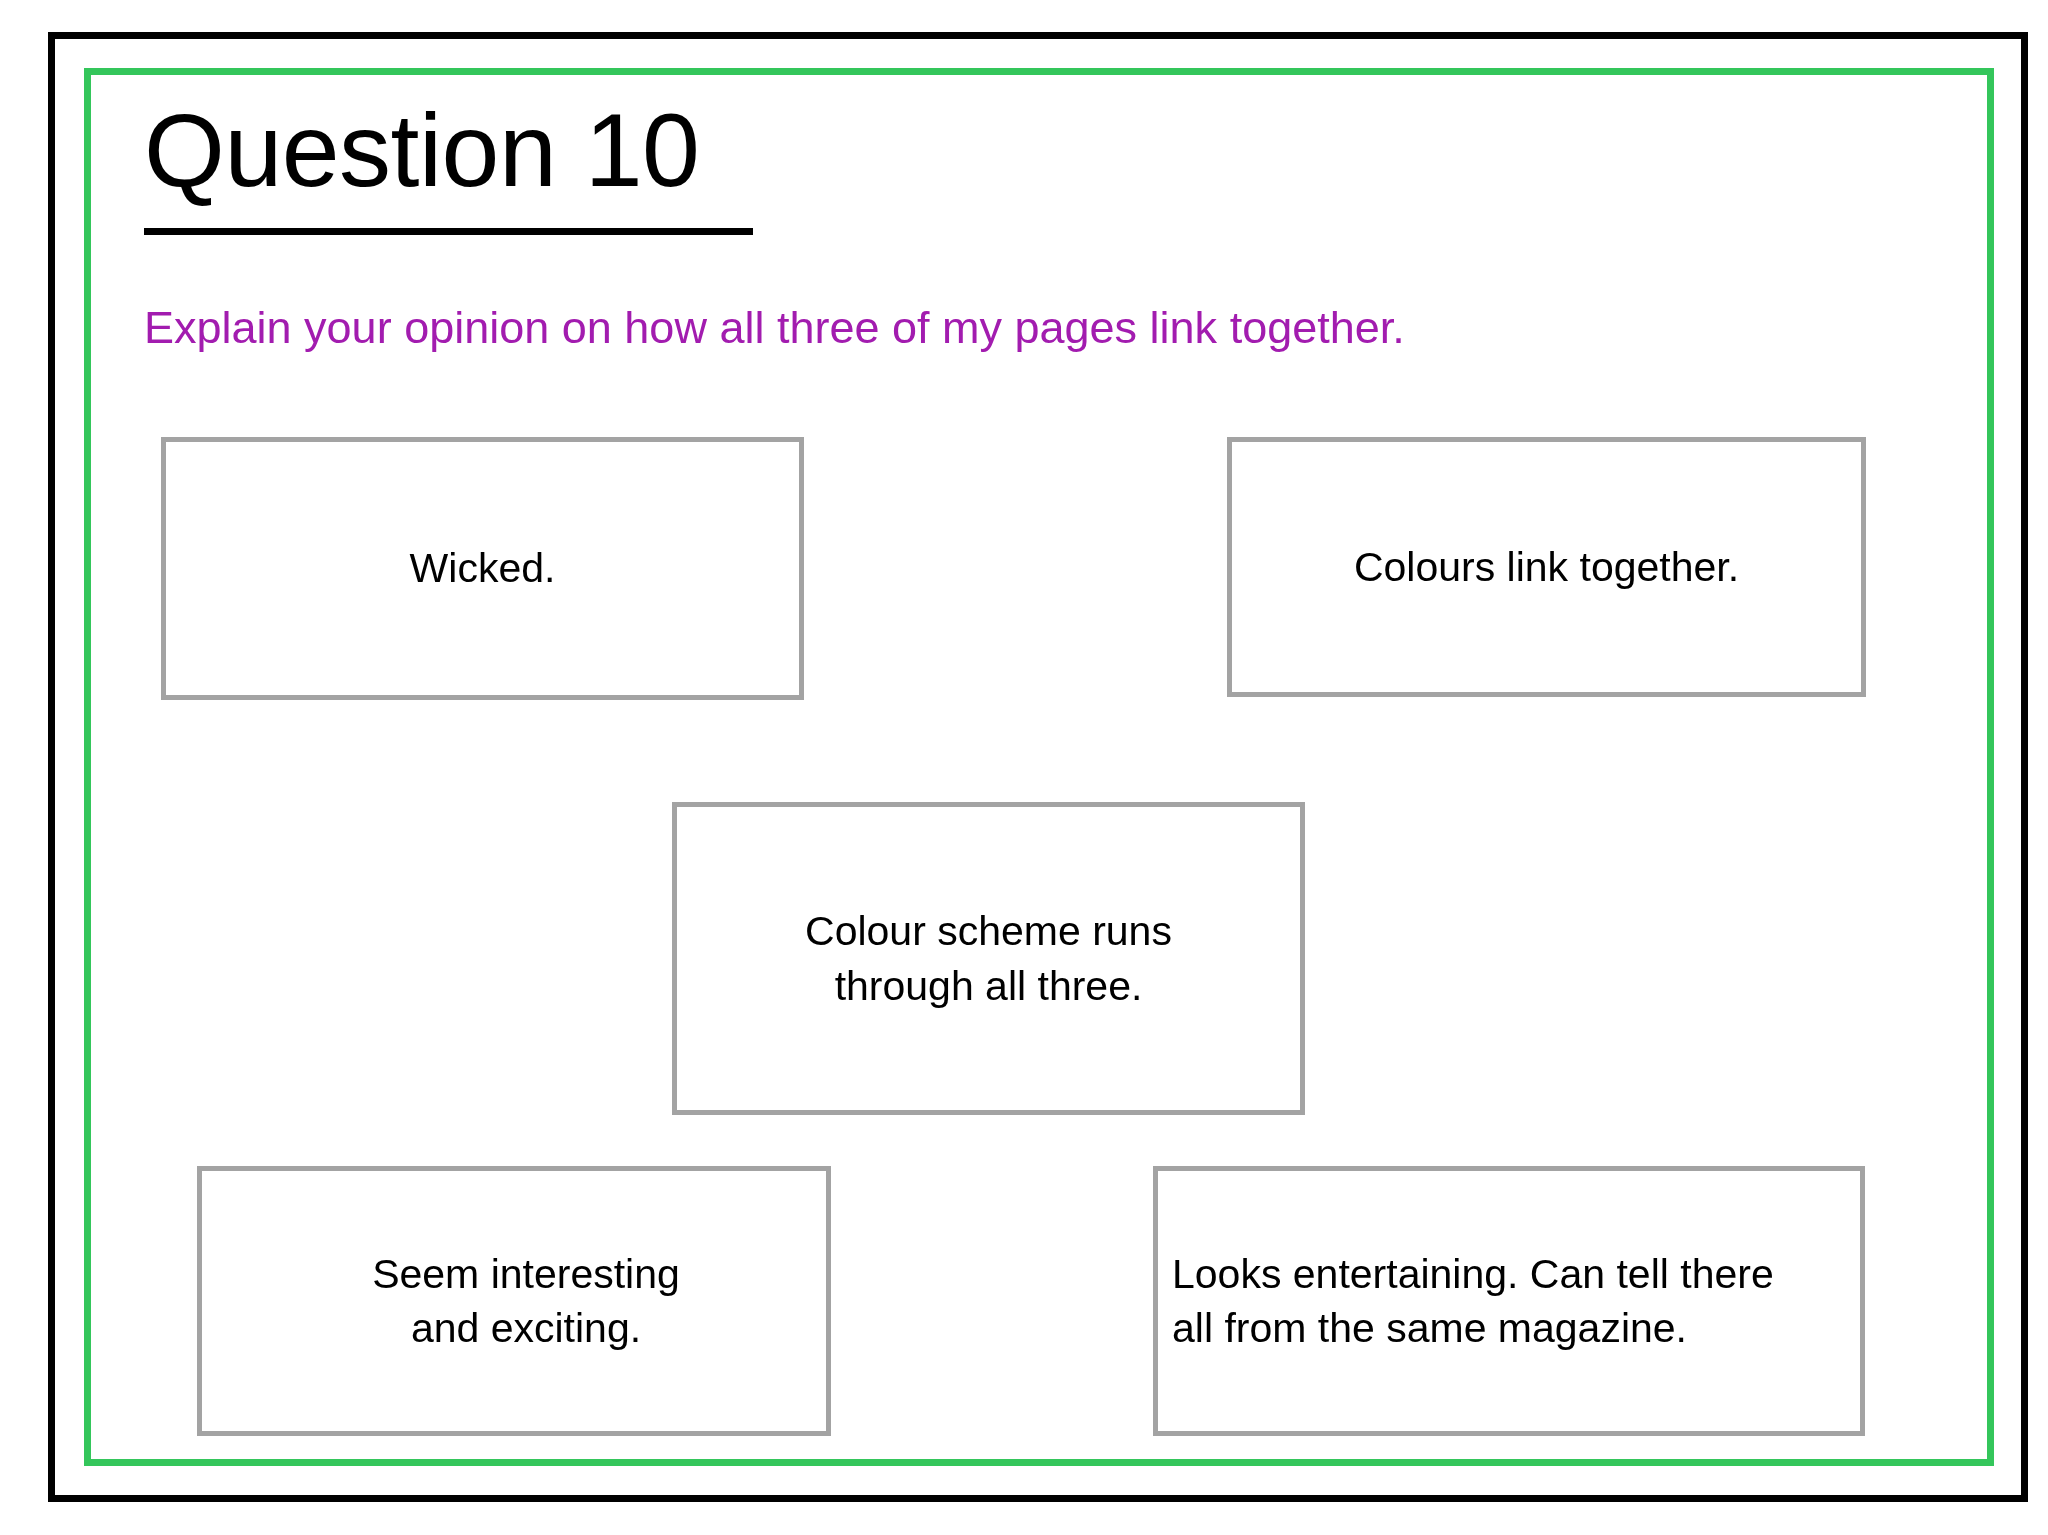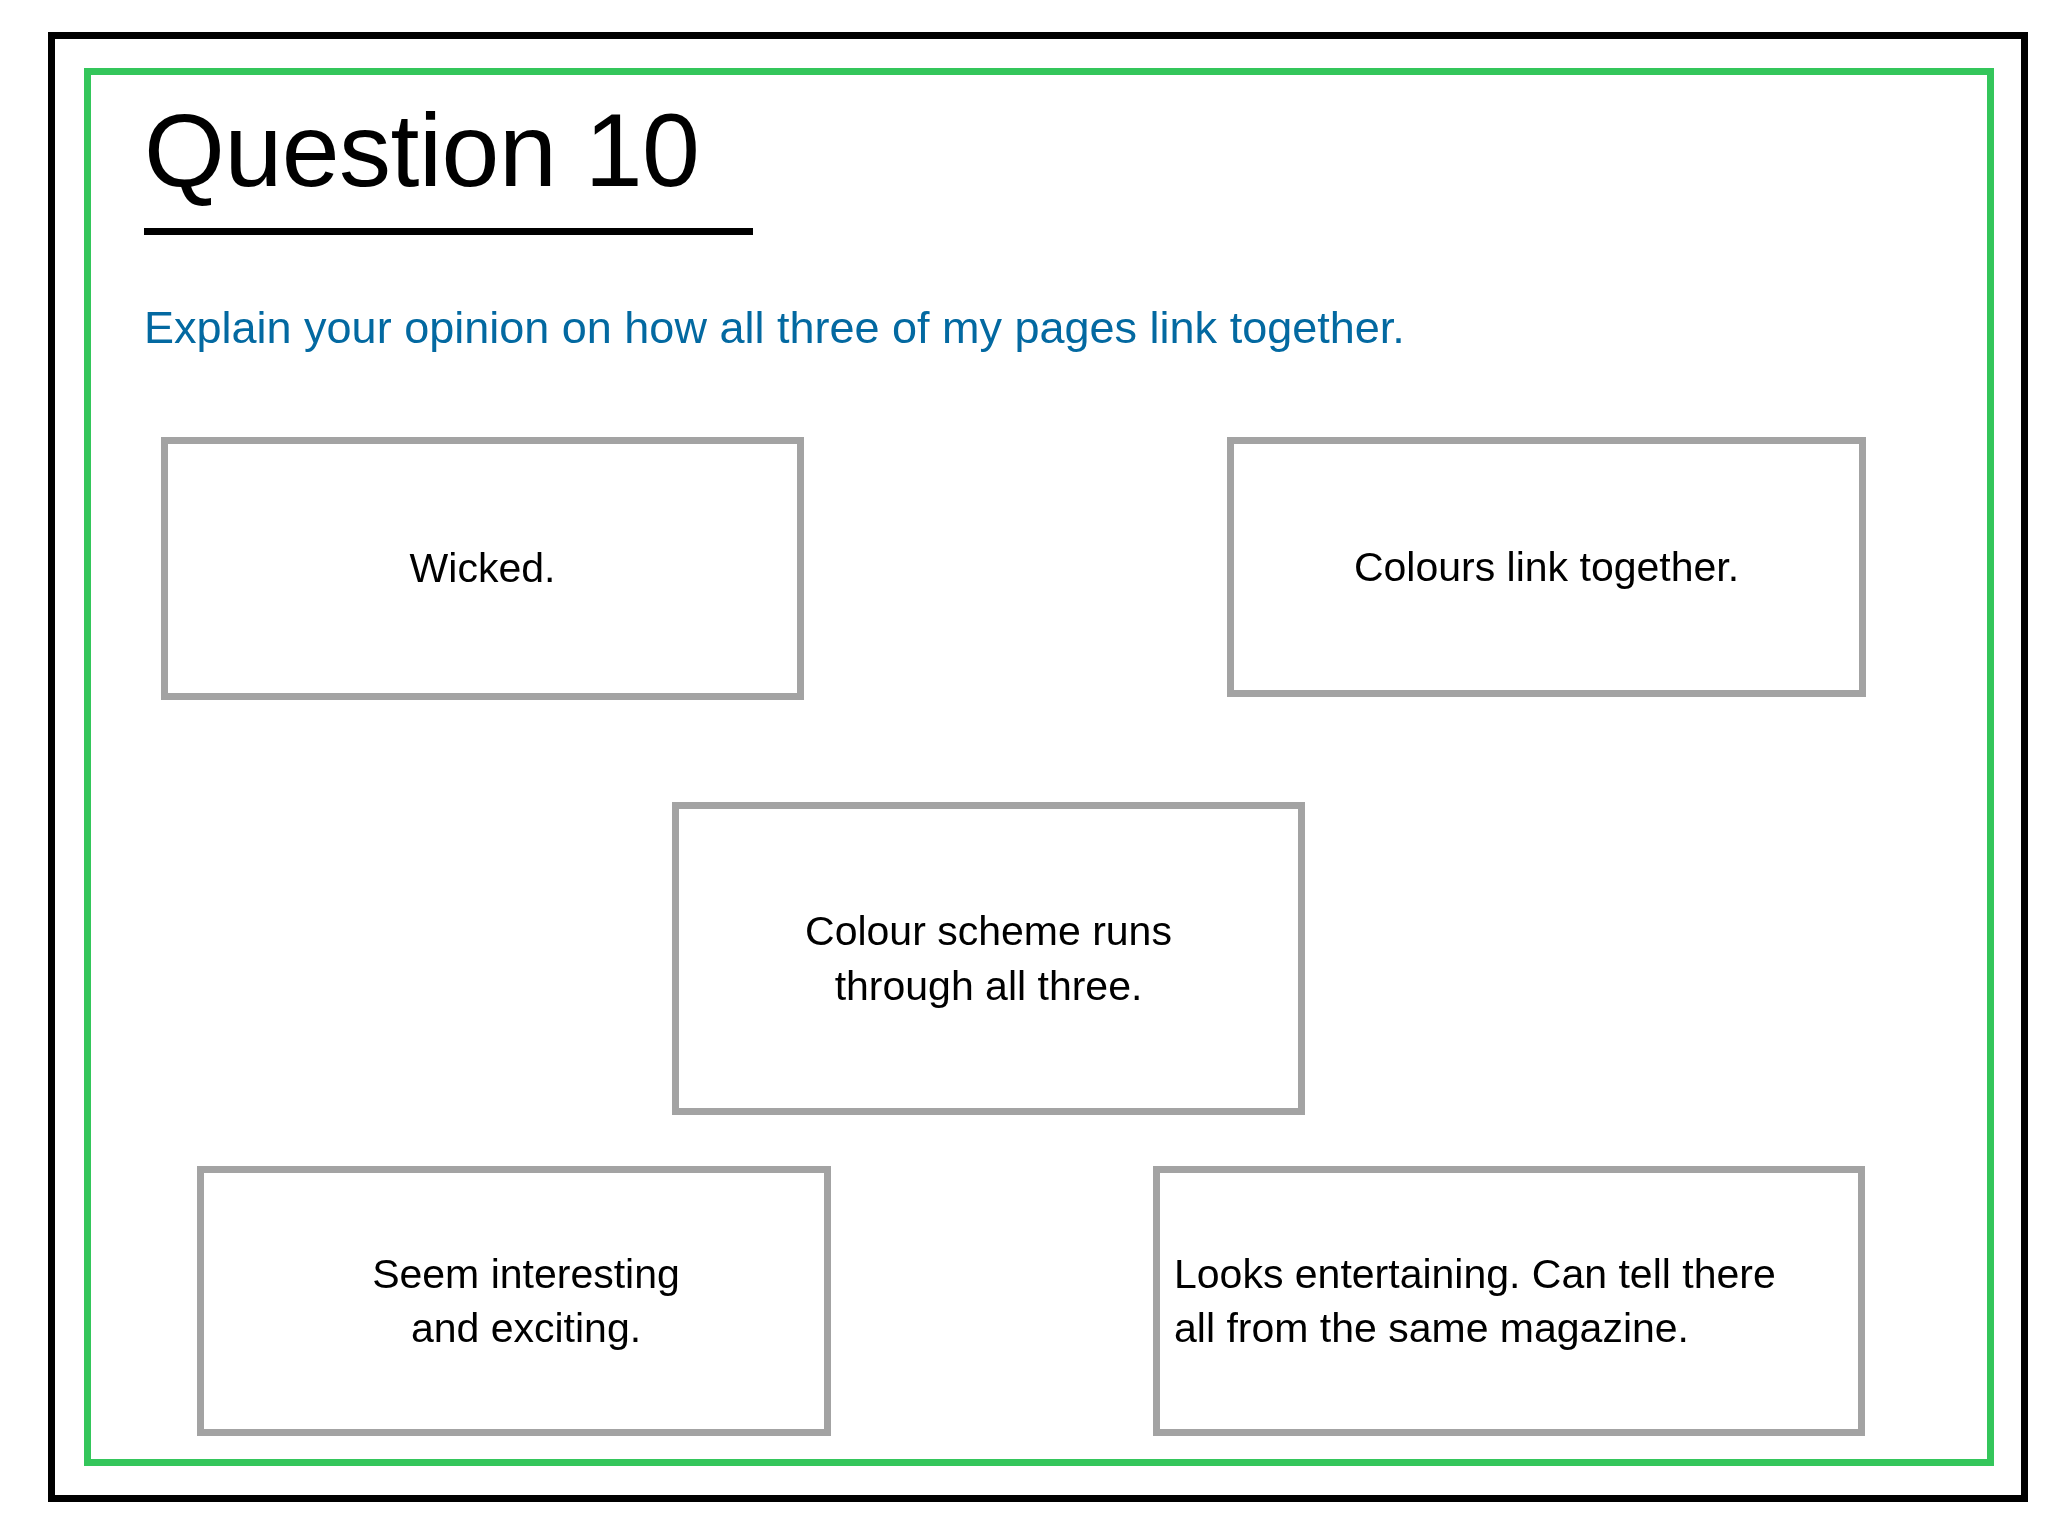--- a/index.html
+++ b/index.html
@@ -62,29 +62,29 @@
     background: #000000;
   }
 
   
   .prompt {
     position: absolute;
     left: 128px;
     top: 300px;
     font-size: 45px;
     line-height: 1.25;
-    color: #0369a1;
+    color: #a21caf;
     white-space: nowrap;
   }
 
   
   .resp-box {
     position: absolute;
     box-sizing: border-box;
-    border: 7px solid #a3a3a3;
+    border: 5px solid #a3a3a3;
     background: #ffffff;
     display: flex;
     align-items: center;
     justify-content: center;
   }
   .resp-box .resp-text {
     font-size: 41px;
     line-height: 1.32;
     color: #000000;
     text-align: center;

